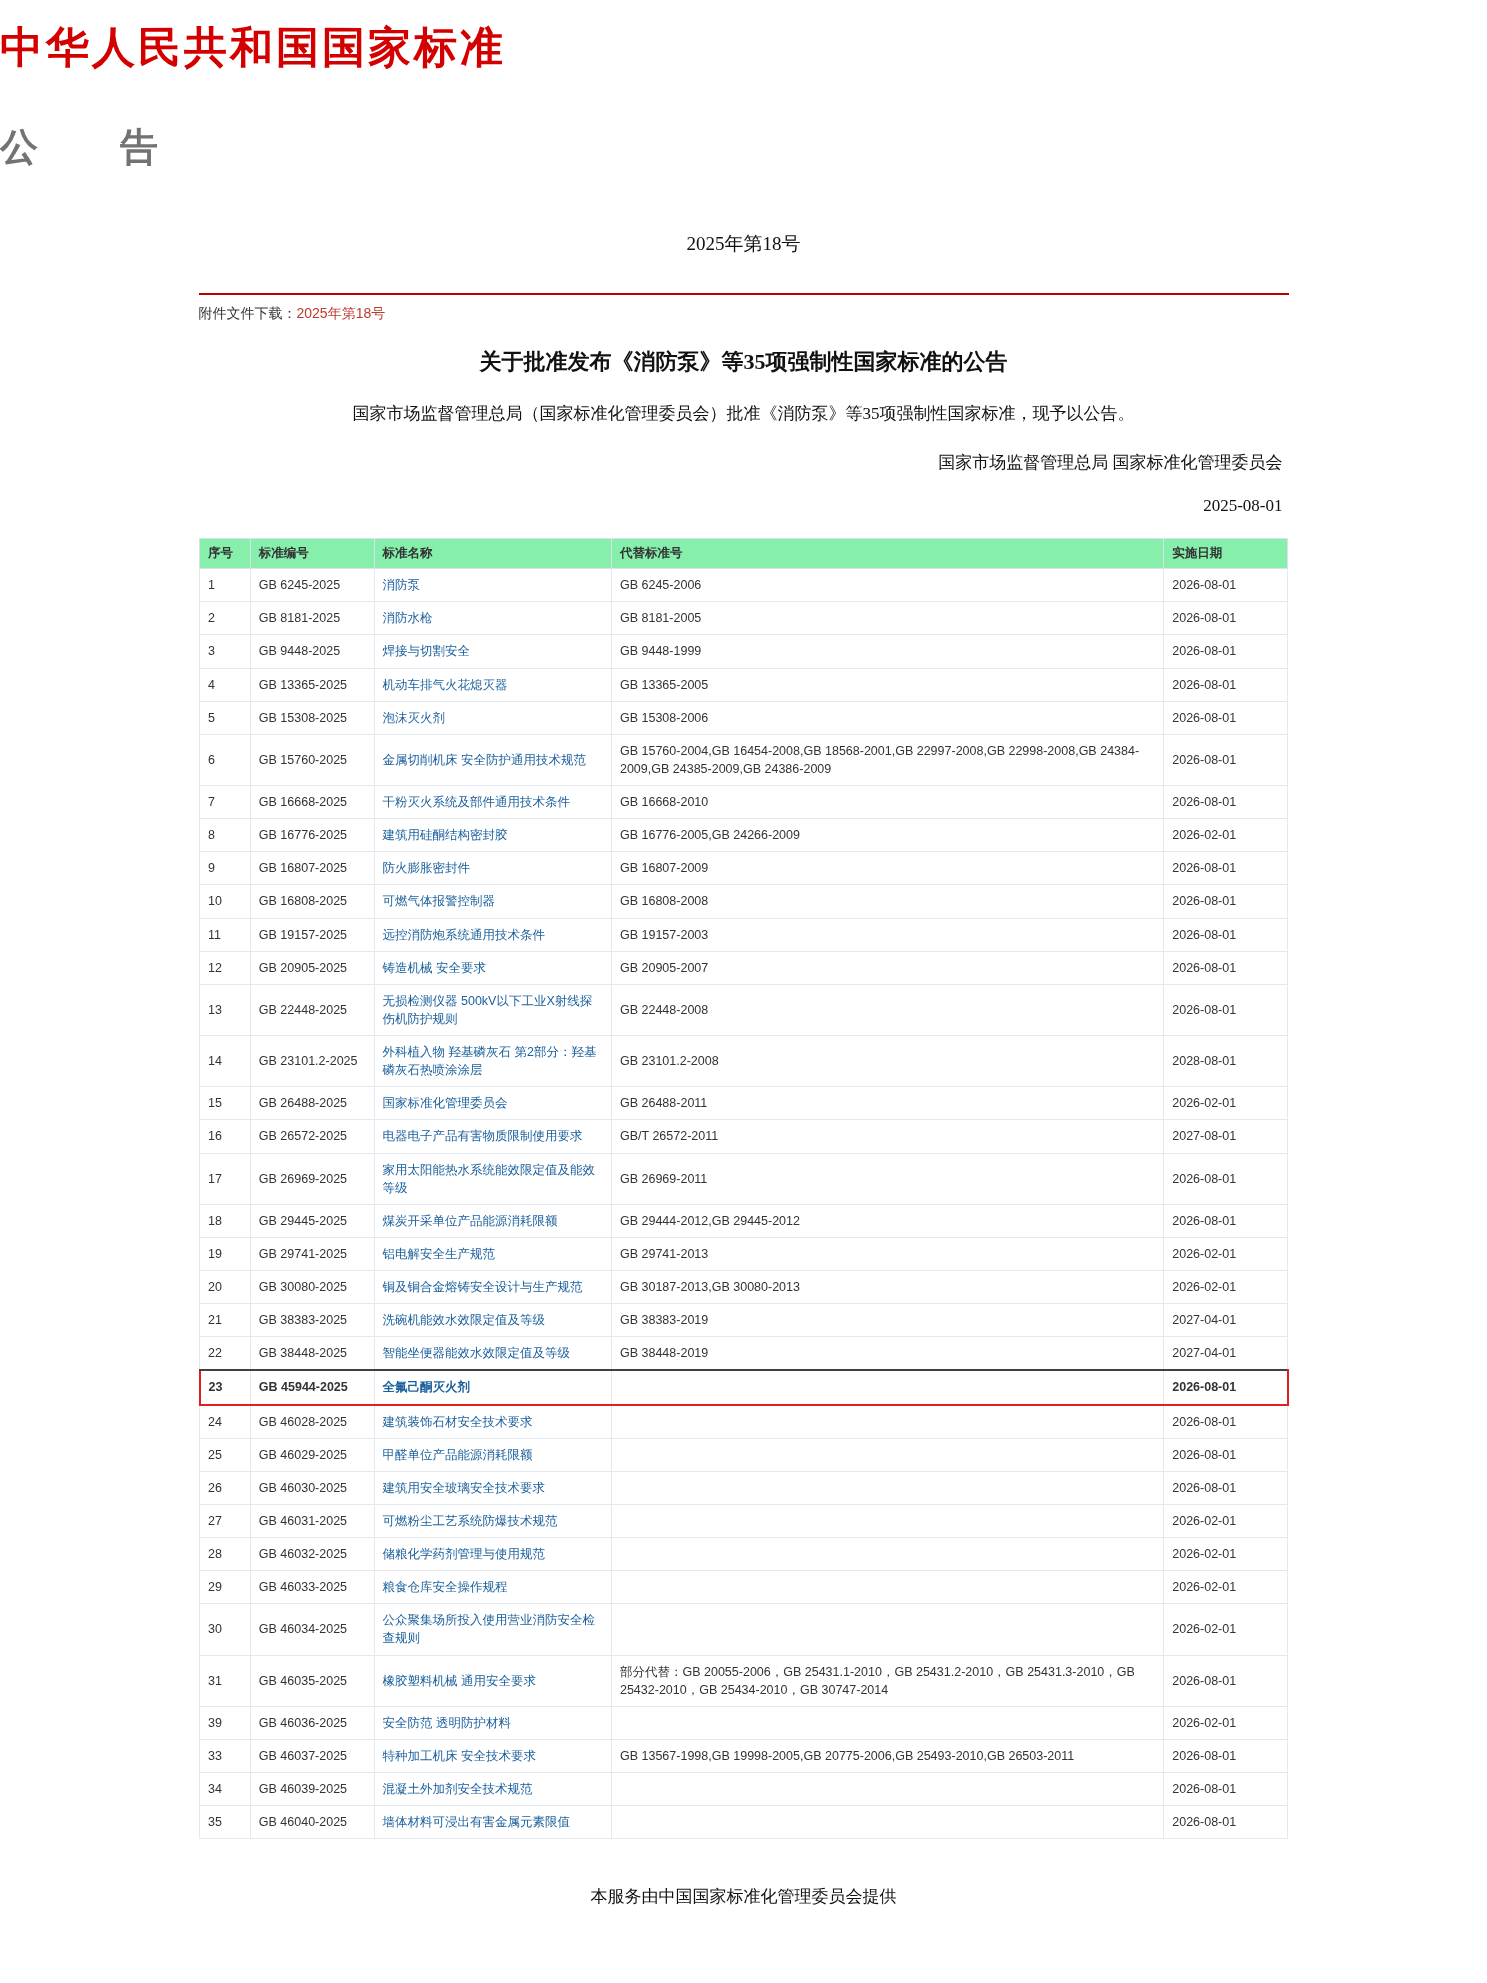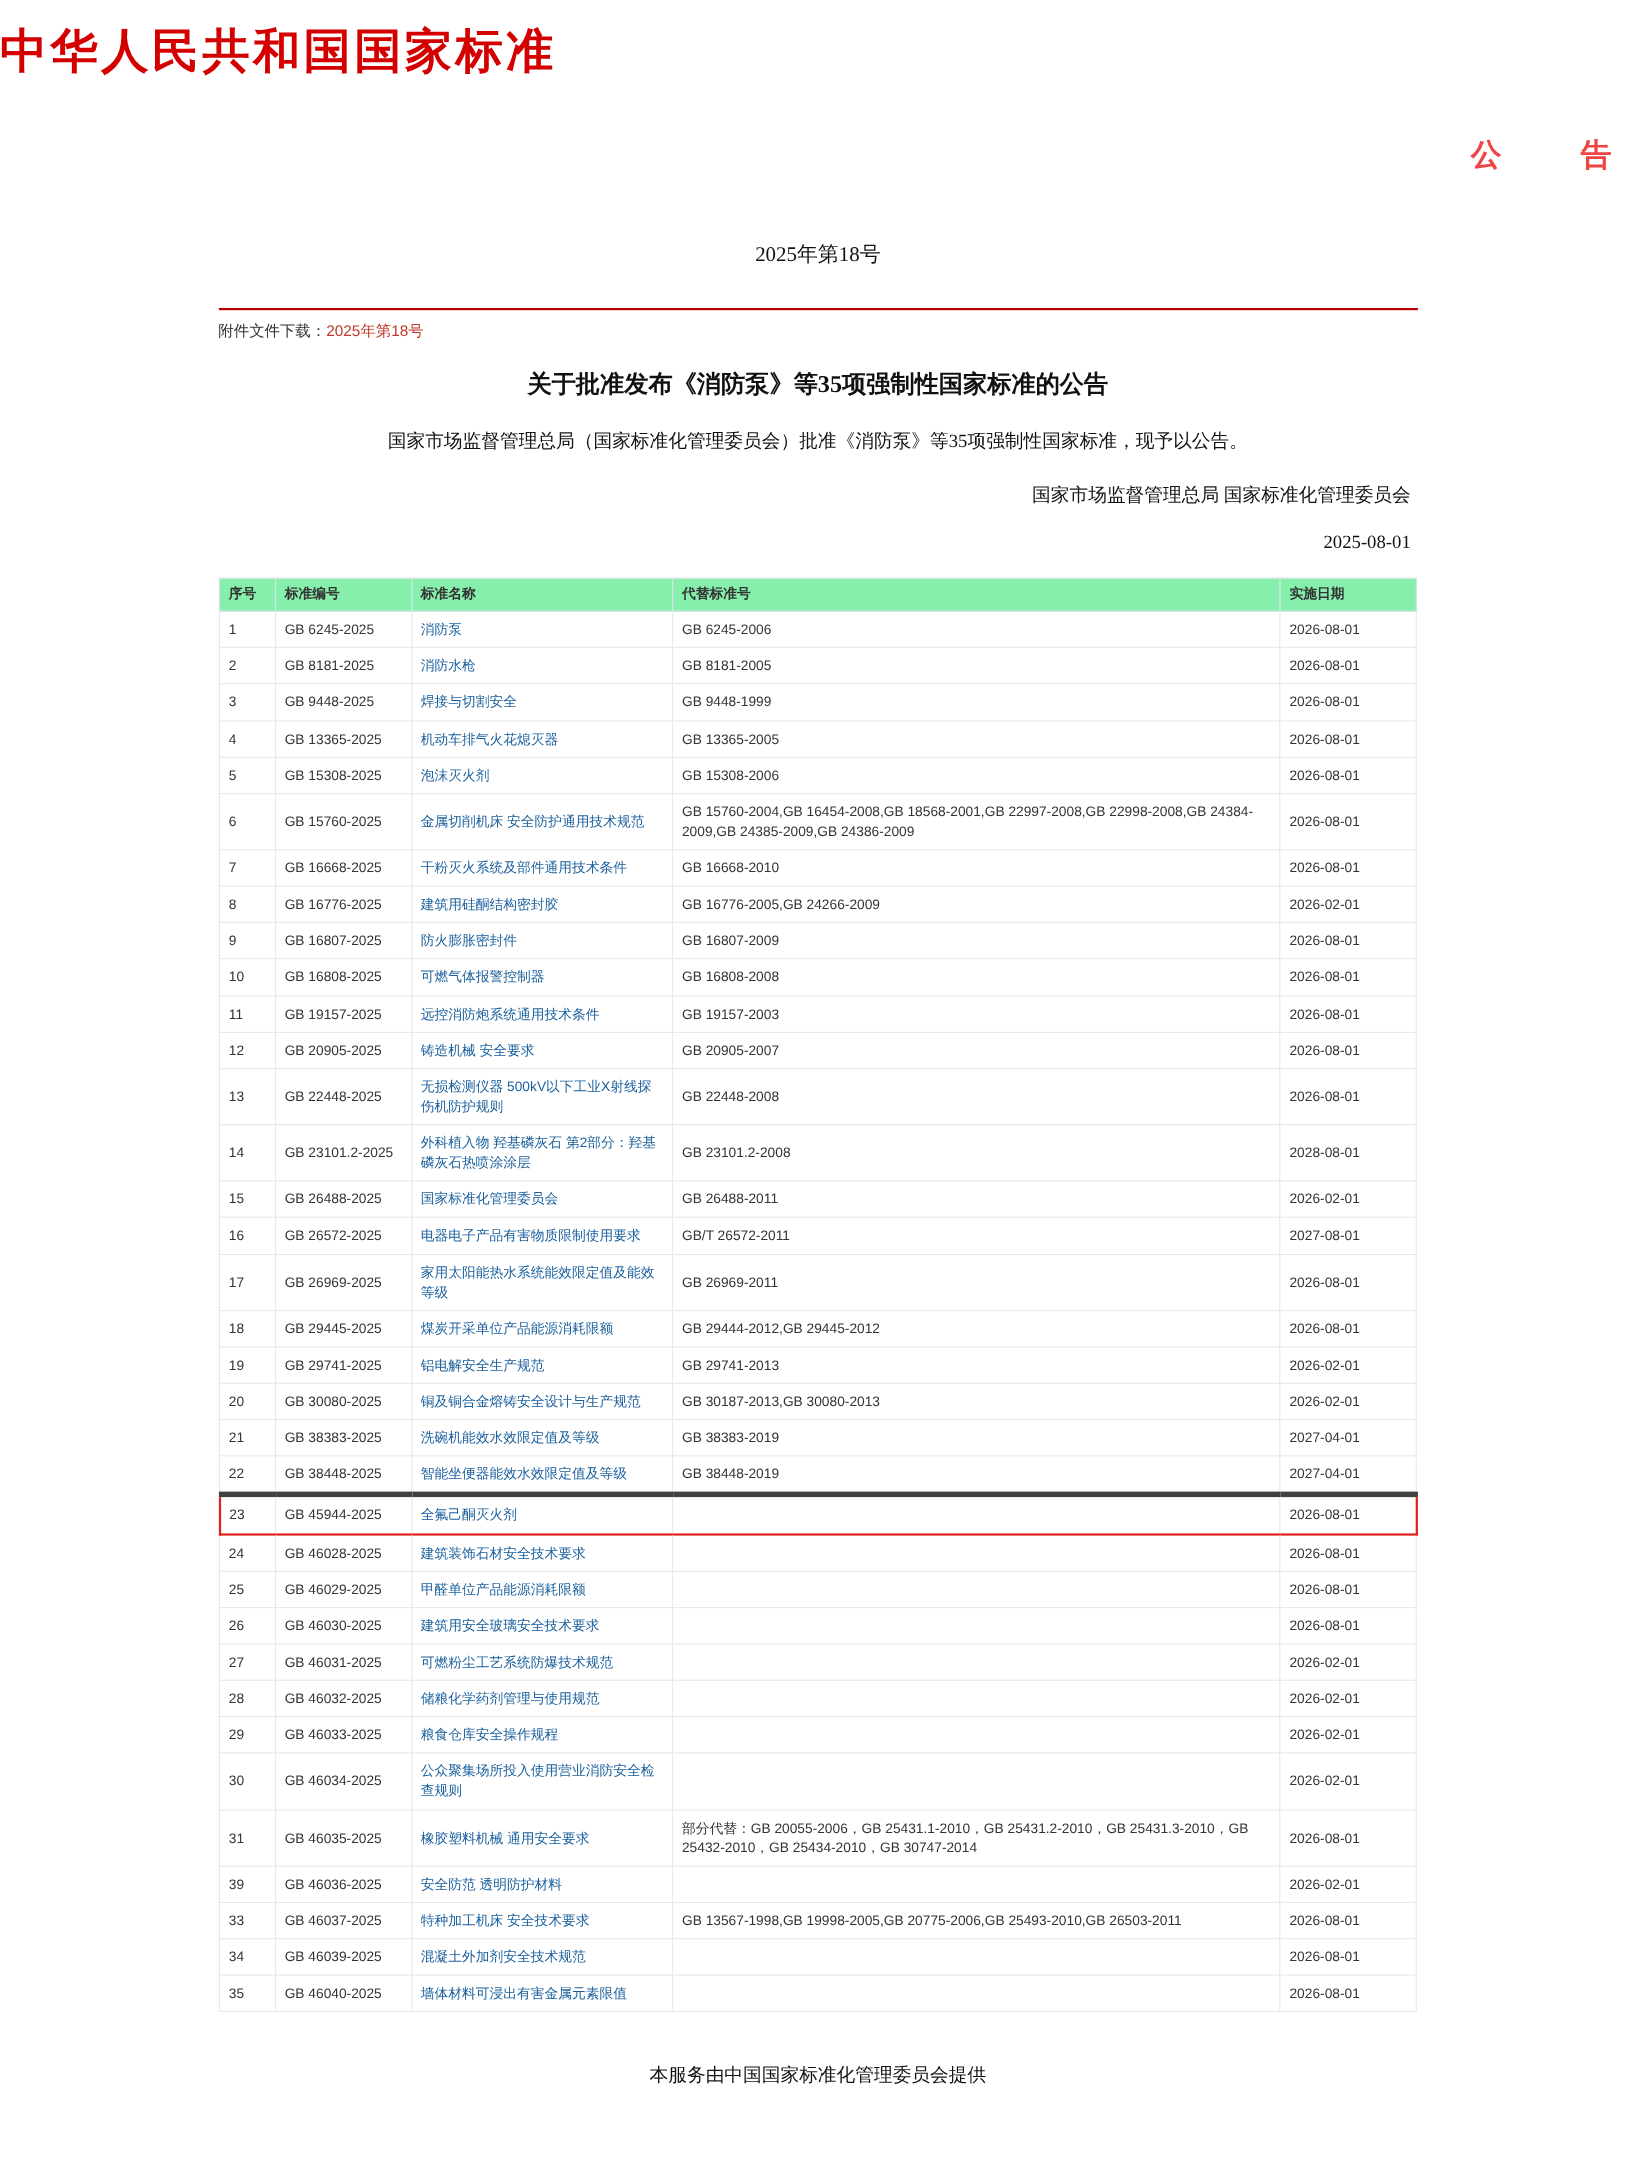--- a/index.html
+++ b/index.html
@@ -23,25 +23,25 @@
   .main-title {
     color: #d40000;
     font-family: "Liberation Serif", serif;
     font-weight: bold;
     font-size: 43px;
     letter-spacing: 3px;
     padding-top: 22px;
     line-height: 1.2;
   }
   .gonggao {
-    text-align: right;
-    color: #ef4444;
+    text-align: left;
+    color: #737373;
     font-family: "Liberation Serif", serif;
     font-weight: bold;
-    font-size: 28px;
+    font-size: 38px;
     letter-spacing: 22px;
     padding-top: 48px;
   }
   .issue-no {
     text-align: center;
     font-family: "Liberation Serif", serif;
     font-size: 19px;
     color: #111;
     padding-top: 58px;
   }
@@ -120,22 +120,23 @@
     vertical-align: middle;
     line-height: 1.45;
   }
   .col-no   { width: 46px; text-align: left; }
   .col-code { width: 112px; }
   .col-name { width: 215px; color: #1a4f8a; }
   .col-rep  { width: 500px; }
   .col-date { width: 112px; }
   td.col-name { color: #1a5f9c; }
   tr.highlight td {
-    border-top: 5px solid #404040;
+    border-top: 2px solid #404040;
     border-bottom: 2px solid #e02020;
+    font-weight: bold;
   }
   tr.highlight td:first-child { border-left: 2px solid #e02020; }
   tr.highlight td:last-child  { border-right: 2px solid #e02020; }
   .footer {
     text-align: center;
     font-family: Liberation Serif, serif;
     font-size: 17px;
     color: #111;
     margin: 46px auto 30px auto;
     width: 1090px;

